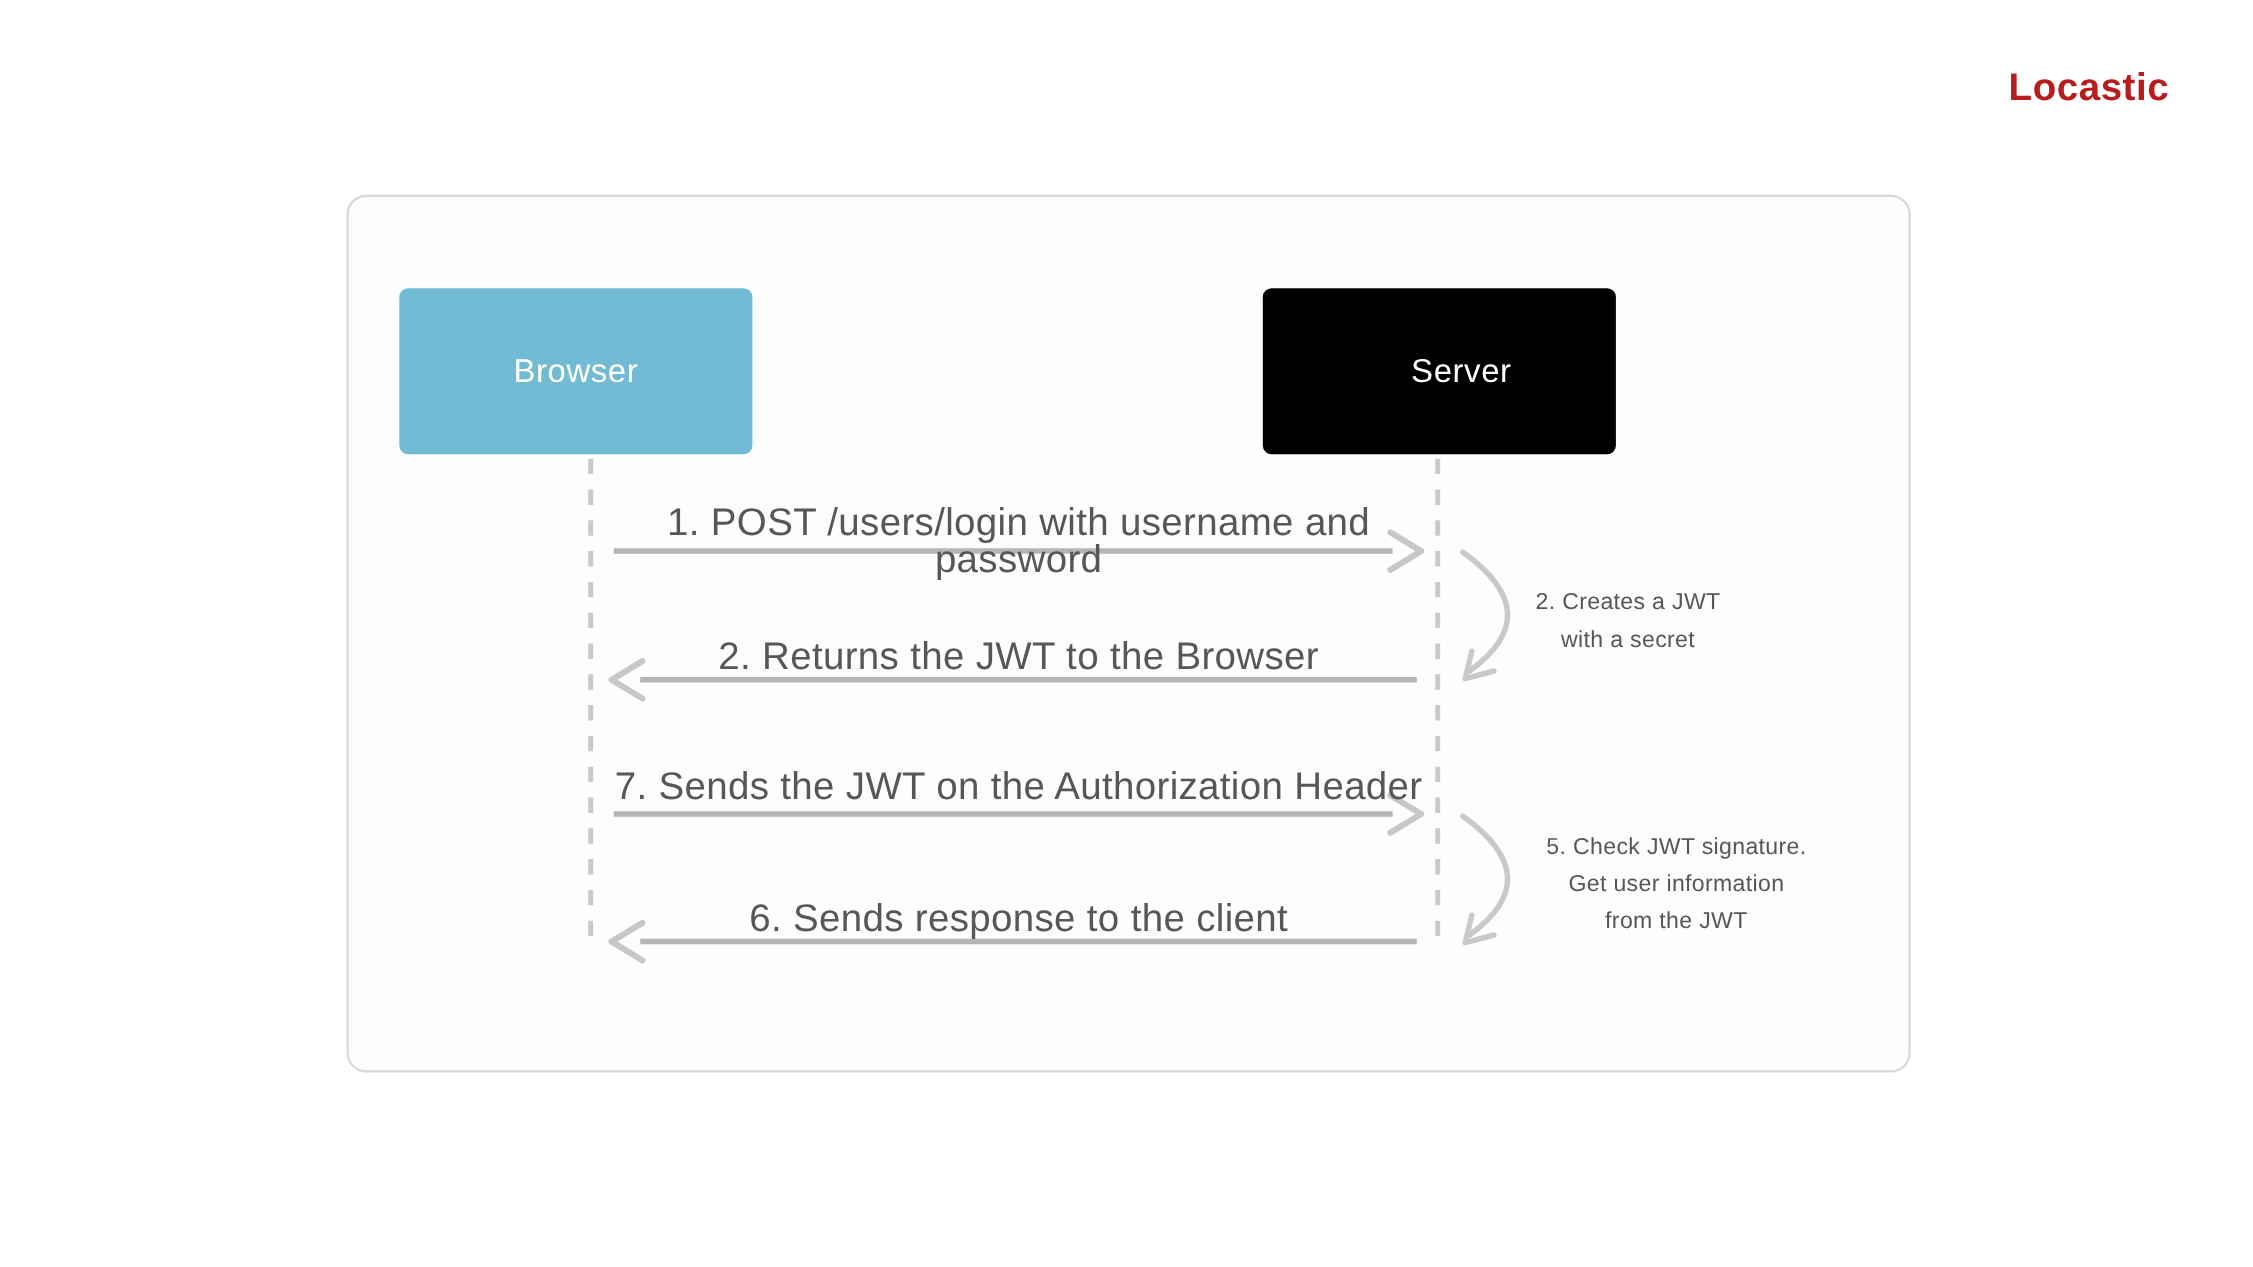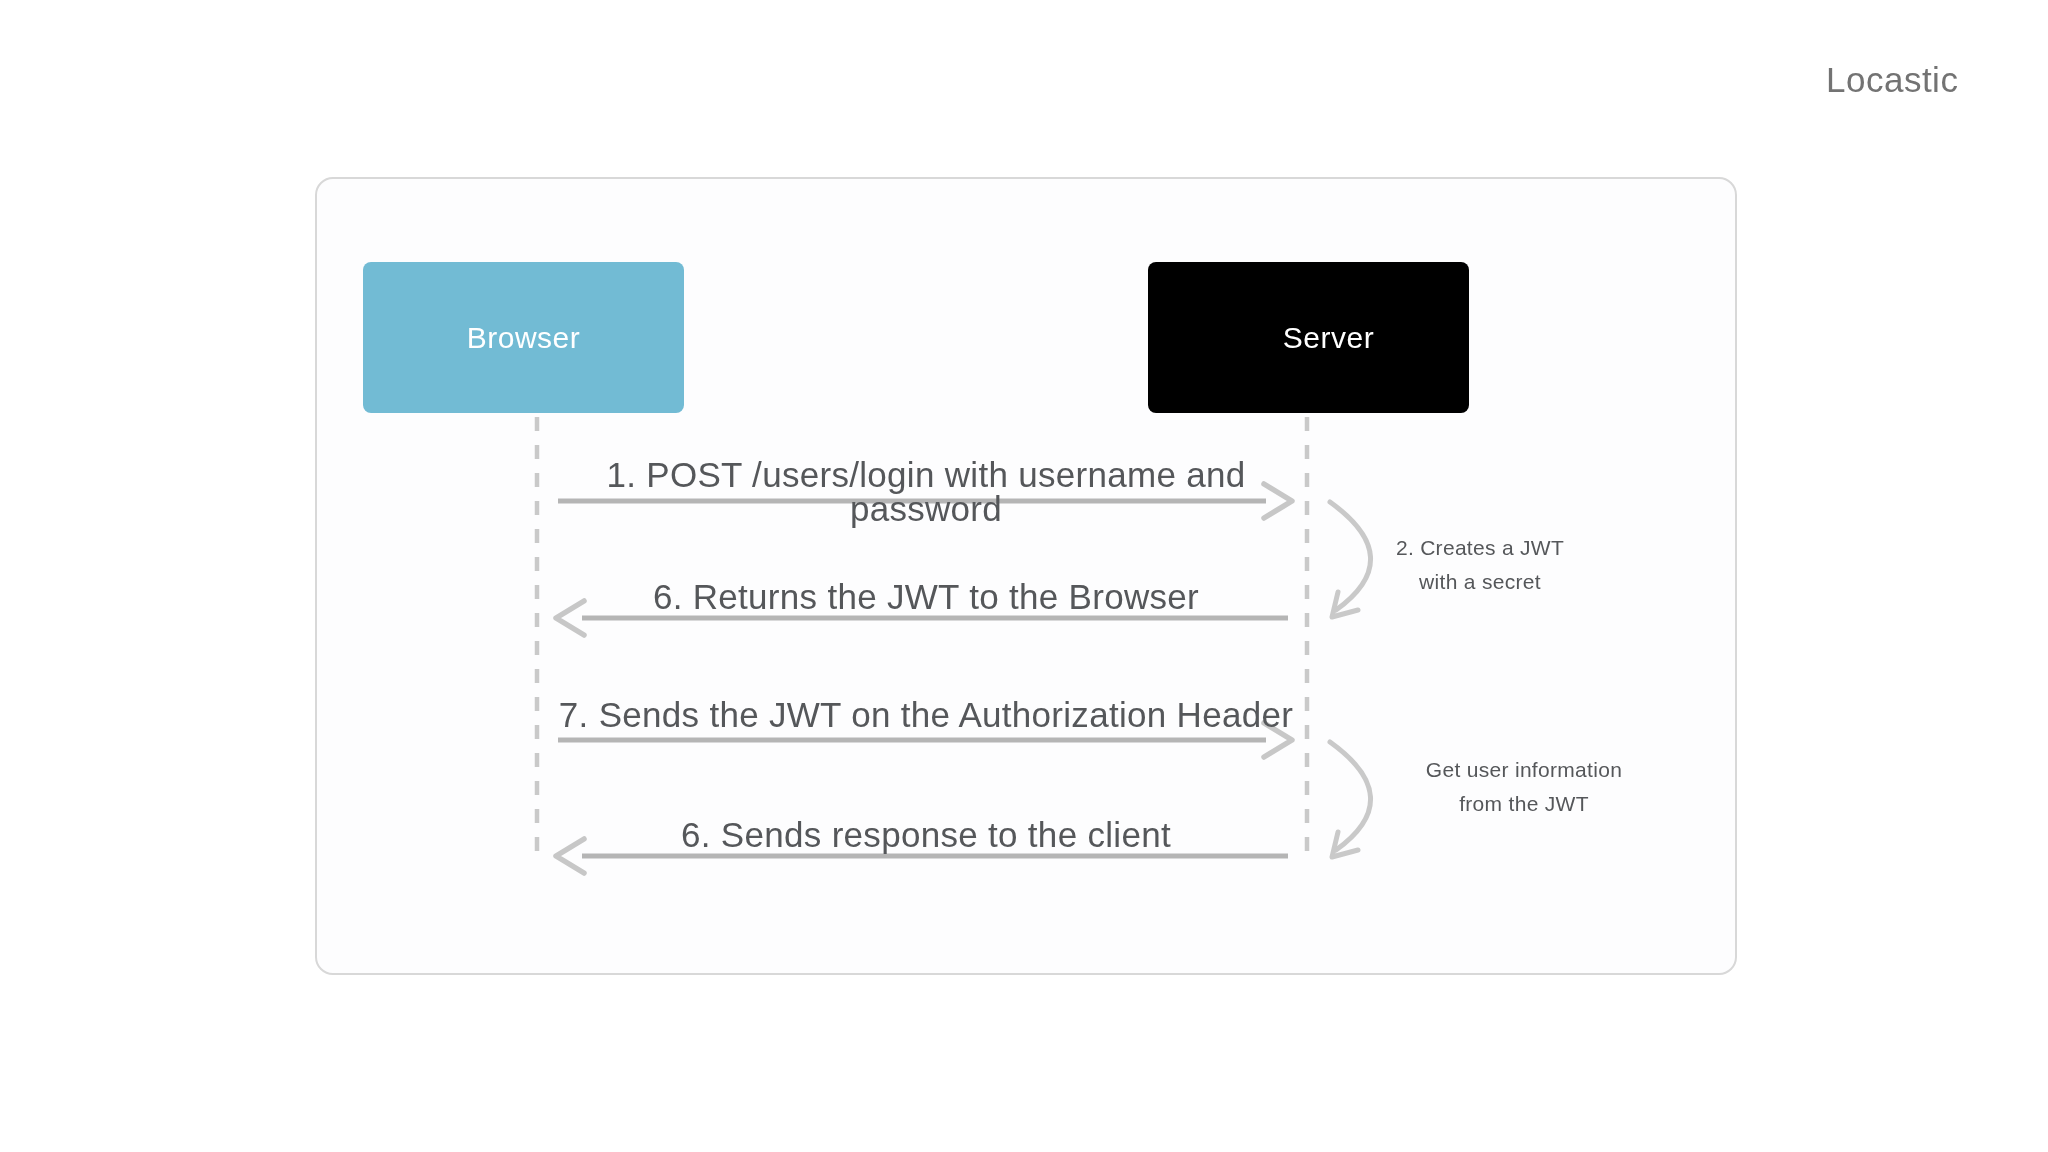--- a/index.html
+++ b/index.html
@@ -9,22 +9,22 @@
     font-family: "Liberation Sans", sans-serif;
     overflow: hidden;
     position: relative;
   }
   .stage { position: absolute; inset: 0; width: 2048px; height: 1152px; }
 
   .logo {
     position: absolute;
     left: 1826px; top: 60px;
     font-size: 35px;
-    font-weight: 400;
-    color: #737373;
+    font-weight: 700;
+    color: #b91c1c;
     letter-spacing: 0.5px;
   }
 
   .canvas-frame {
     position: absolute;
     left: 315px; top: 177px;
     width: 1422px; height: 798px;
     border: 2px solid #d8d8d8;
     border-radius: 18px;
     background: #fdfdfe;
@@ -118,26 +118,27 @@
   </svg>
 
   <div class="actor-box actor-browser">
     <span>Browser</span>
   </div>
   <div class="actor-box actor-server">
     <span>Server</span>
   </div>
 
   <div class="msg-label msg-1">1. POST /users/login with username and password</div>
-  <div class="msg-label msg-3">6. Returns the JWT to the Browser</div>
+  <div class="msg-label msg-3">2. Returns the JWT to the Browser</div>
   <div class="msg-label msg-4">7. Sends the JWT on the Authorization Header</div>
   <div class="msg-label msg-6">6. Sends response to the client</div>
 
   <div class="self-label self-2">
     <div>2. Creates a JWT</div>
     <div>with a secret</div>
   </div>
   <div class="self-label self-5">
+    <div>5. Check JWT signature.</div>
     <div>Get user information</div>
     <div>from the JWT</div>
   </div>
 
 </div>
 
 </body></html>

